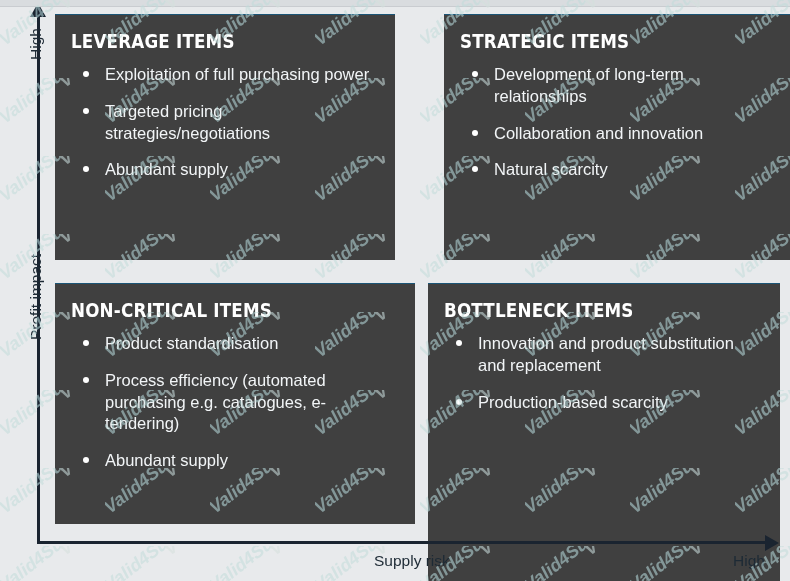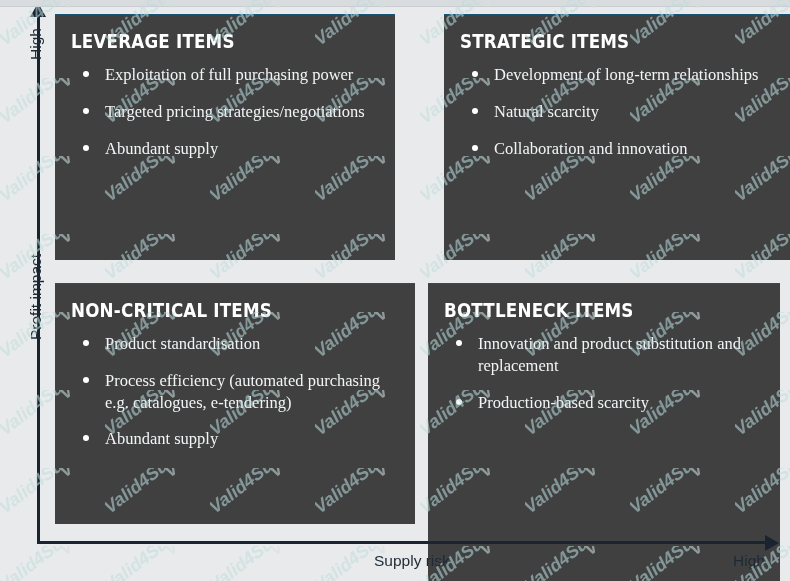--- a/index.html
+++ b/index.html
@@ -148,21 +148,20 @@
     margin: 0;
     padding: 0;
   }
   .bullets li {
     position: relative;
     color: #f2f5f7;
     font-size: 16.5px;
     line-height: 1.32;
     padding-left: 36px;
     margin-bottom: 15px;
-    font-family: Liberation Serif, serif;
   }
   .bullets li:last-child { margin-bottom: 0; }
   .bullets li .dot {
     position: absolute;
     left: 14px;
     top: 7px;
     width: 6px; height: 6px;
     background: #ffffff;
     border-radius: 50%;
   }
@@ -225,25 +224,25 @@
 
   <div class="quad" id="quad-strategic">
     <div class="quad-title">STRATEGIC ITEMS</div>
     <ul class="bullets">
       <li>
         <span class="dot"></span>
         <span>Development of long-term relationships</span>
       </li>
       <li>
         <span class="dot"></span>
+        <span>Collaboration and innovation</span>
+      </li>
+      <li>
+        <span class="dot"></span>
         <span>Natural scarcity</span>
-      </li>
-      <li>
-        <span class="dot"></span>
-        <span>Collaboration and innovation</span>
       </li>
     </ul>
   </div>
 
   <div class="quad" id="quad-noncritical">
     <div class="quad-title">NON-CRITICAL ITEMS</div>
     <ul class="bullets">
       <li>
         <span class="dot"></span>
         <span>Product standardisation</span>

